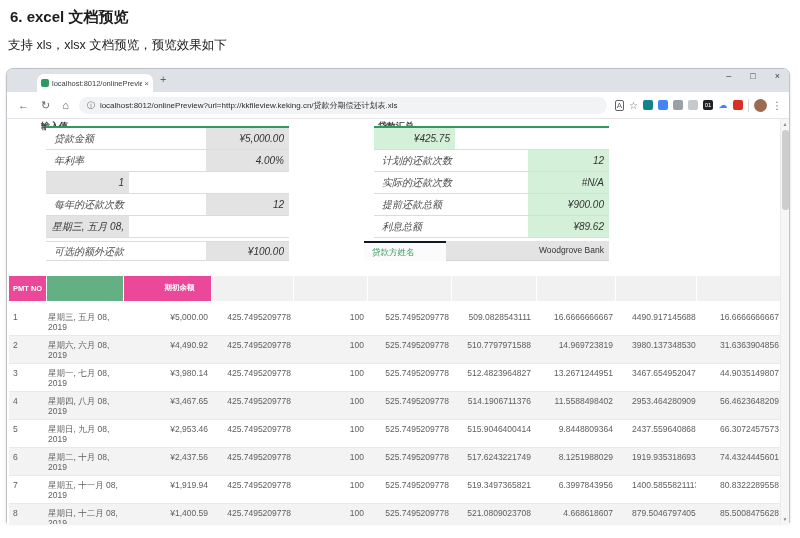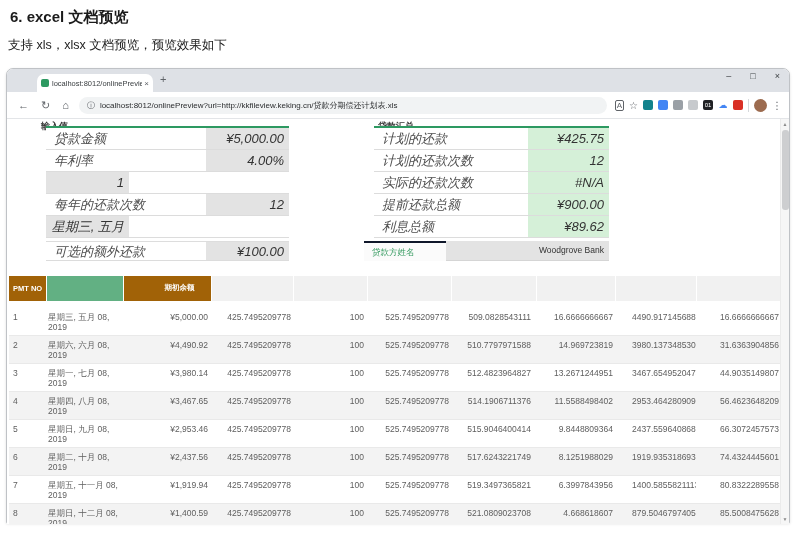--- a/index.html
+++ b/index.html
@@ -37,38 +37,38 @@
            justify-content:center; font-size:6px; color:#fff; }
   .sep { width:1px; height:13px; background:#d6d9dc; }
   .avatar { width:13px; height:13px; border-radius:50%; }
   .dots { font-size:10px; color:#5f6368; }
 
   
   .content { position:absolute; left:0; top:50px; width:100%; height:405px; background:#fff; overflow:hidden; }
   .sec-title { position:absolute; font-size:9px; font-weight:600; color:#3a3a3a; }
   .kvtable { position:absolute; border-top:2px solid #2d9961; font-style:italic; }
   .kvrow { display:flex; height:22px; line-height:21px; border-bottom:1px solid #dcdcdc;
-           background:#fff; font-size:13px; color:#4d4d4d; }
+           background:#fff; font-size:10px; color:#4d4d4d; }
   .kvl { flex:1; padding-left:8px; overflow:hidden; white-space:nowrap; }
   .kvv { width:83px; background:#e3e3e3; text-align:right; padding-right:5px; color:#333; flex:none; }
   .kvtable.green .kvv { width:81px; background:#d5f0d8; }
 
   .extrarow { position:absolute; left:39px; top:122px; width:243px; height:20px; line-height:19px;
               border-top:1px solid #ddd; }
   .lenderrow { position:absolute; left:357px; top:122px; display:flex; height:20px; font-size:8.5px; }
   .lender-l { width:82px; border-top:2px solid #0f172a; background:#fbfbfb; color:#33995e;
               padding-left:8px; line-height:18px; }
   .lender-v { width:163px; background:#e3e3e3; color:#333; text-align:right; padding-right:5px;
               line-height:19px; border-bottom:1px solid #d5d5d5; }
 
   
   .sched { position:absolute; left:2px; top:157px; width:772px; border-collapse:collapse; table-layout:fixed; }
   .sched th { height:28px; font-size:7.5px; font-weight:bold; color:#fff;
               border-right:1px solid #fff; border-bottom:7px solid #fff; vertical-align:middle; }
-  .sched th.g { background:#a16207; }
+  .sched th.g { background:#ec4899; }
   .sched th.m { background:#62b083; }
   .sched th.x { background:#f1f1f1; }
   .sched th.a-l { text-align:left; padding-left:4px; line-height:9px; }
   .sched th.a-r { text-align:right; padding-right:16px; }
   .sched td { font-size:8.5px; color:#5e5e5e; padding:4px 0 3px; line-height:10px;
               vertical-align:top; border-bottom:1px solid #e9e9e9; overflow:hidden; }
   .sched tr.alt { background:#f3f3f3; }
   .c0 { text-align:left;  padding-left:4px !important; }
   .c1 { text-align:left;  padding-left:2px !important; white-space:pre-line; }
   .c2 { text-align:right; padding-right:3px !important; }
@@ -156,21 +156,20 @@
             <div class="kvv">12</div>
           </div>
           <div class="kvrow">
             <div class="kvv">星期三, 五月 08, 2019</div>
           </div>
         </div>
 
       <div class="sec-title" style="left:371px; top:1px;">贷款汇总</div>
       <div class="kvtable green" style="left:367px; top:7px; width:235px;" id="summary-table">
           <div class="kvrow">
-            <div class="kvl">计划的还款</div>
             <div class="kvv">¥425.75</div>
           </div>
           <div class="kvrow">
             <div class="kvl">计划的还款次数</div>
             <div class="kvv">12</div>
           </div>
           <div class="kvrow">
             <div class="kvl">实际的还款次数</div>
             <div class="kvv">#N/A</div>
           </div>

